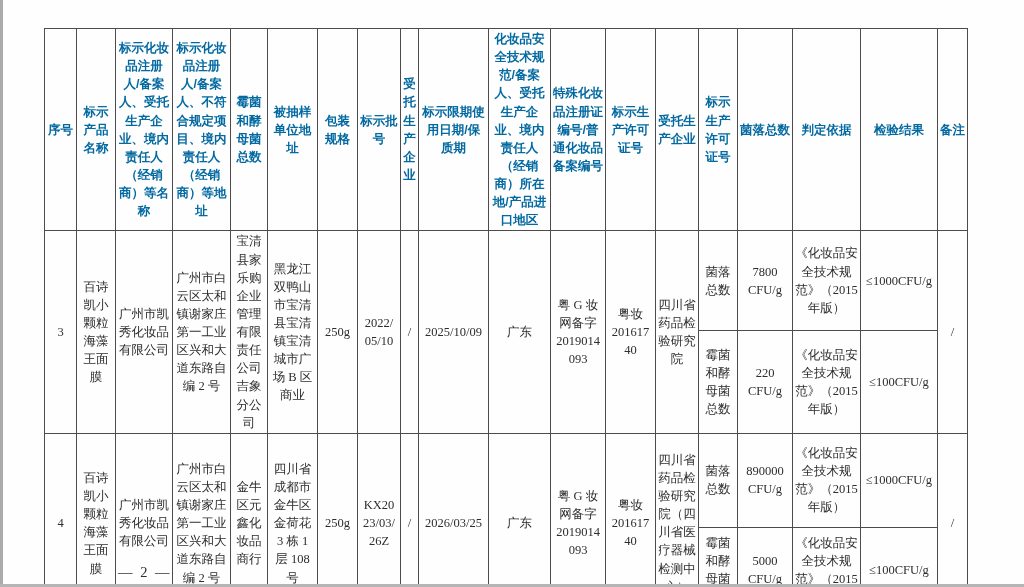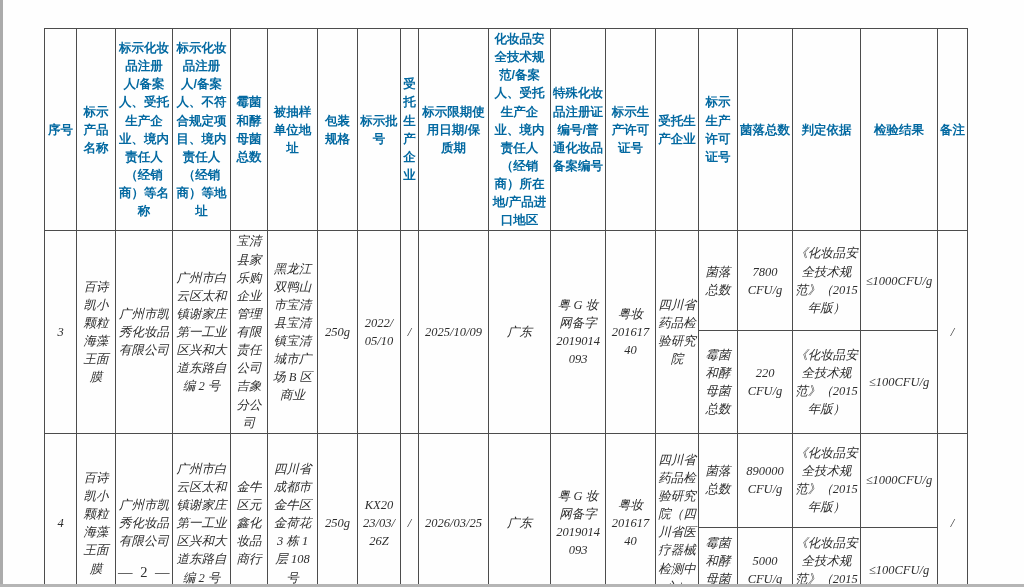--- a/index.html
+++ b/index.html
@@ -27,21 +27,21 @@
     overflow-wrap: break-word;
     line-height: 1.45;
     color: #2d2d2d;
     font-size: 12.5px;
   }
   .insp th {
     font-family: "Liberation Sans", "DejaVu Sans", sans-serif;
     font-weight: bold;
     color: #0369a1;
   }
-  .insp td { font-family: "Liberation Serif", "DejaVu Serif", serif; font-style: italic; }
+  .insp td { font-family: "Liberation Serif", "DejaVu Serif", serif; }
   tr.hdr   { height: 172px; }
   tr.r3a   { height: 90px; }
   tr.r3b   { height: 93px; }
   tr.r4a   { height: 94px; }
   tr.r4b   { height: 86px; }
 
   .page-number {
     position: absolute; left: 118px; top: 564px;
     font-size: 14.5px; color: #2d2d2d;
     font-family: "Liberation Serif", "DejaVu Serif", serif;

